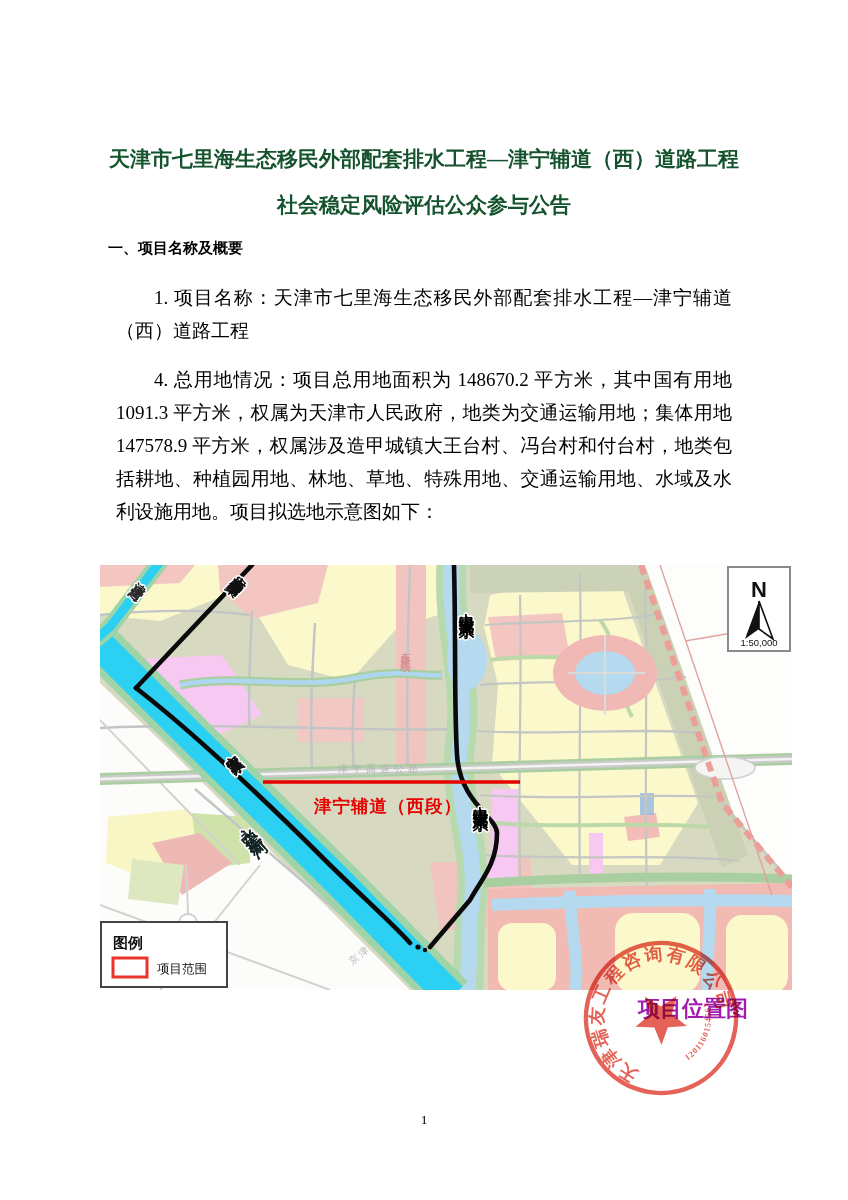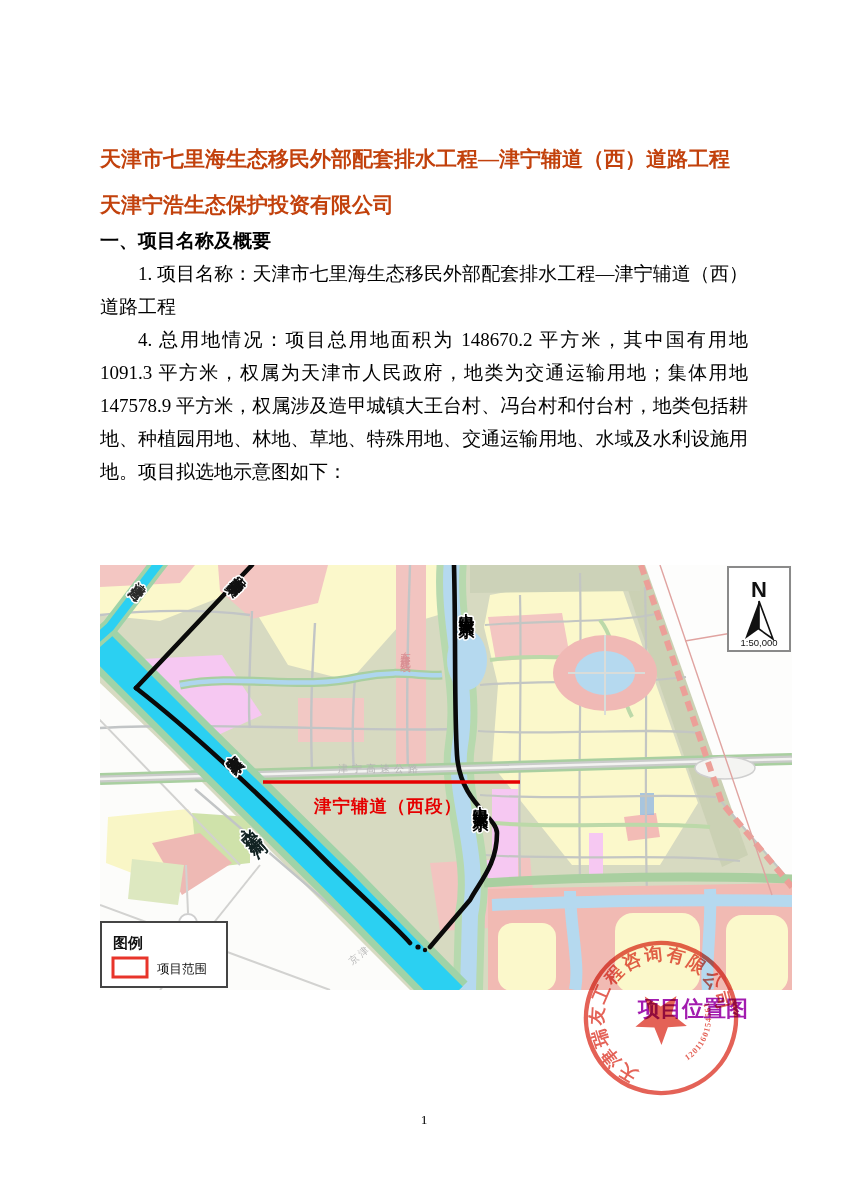--- a/index.html
+++ b/index.html
@@ -3,26 +3,26 @@
 <meta charset="utf-8">
 <style>
   html,body{margin:0;padding:0;background:#9a9a9a;}
   .page{
     position:relative;width:848px;height:1200px;margin:0 auto;
     background:#ffffff;overflow:hidden;
     font-family:"Liberation Serif","DejaVu Serif",serif;color:#111;
   }
   .doc-title{
     position:absolute;left:100px;top:136px;width:648px;
-    text-align:left;font-weight:bold;font-size:21px;line-height:46px;color:#c2410c;
+    text-align:center;font-weight:bold;font-size:21px;line-height:46px;color:#14532d;
   }
   .doc-body{position:absolute;left:100px;top:224px;width:648px;}
-  .sec-heading{font-weight:bold;font-size:19px;line-height:33px;margin:0;color:#000;}
+  .sec-heading{font-weight:bold;font-size:15px;line-height:33px;margin:8px;color:#000;}
   .para{
-    font-size:19px;line-height:33px;margin:0;text-indent:2em;
+    font-size:19px;line-height:33px;margin:16px;text-indent:2em;
     text-align:justify;text-justify:inter-ideograph;color:#000;
   }
   .map-wrap{position:absolute;left:100px;top:565px;width:692px;height:425px;}
   .map-wrap svg{display:block;}
   .map-caption{
     position:absolute;left:100px;top:994px;width:648px;text-align:right;
     font-weight:bold;font-size:22px;color:#a21caf;
   }
   .page-number{
     position:absolute;left:0;top:1112px;width:848px;text-align:center;
@@ -38,21 +38,21 @@
   .vtext{writing-mode:vertical-rl;text-orientation:upright;}
   .sealtxt{font-family:"Liberation Serif","DejaVu Serif",serif;font-weight:bold;}
 </style>
 </head>
 <body>
 
 <div class="page">
 
   <div class="doc-title">
     <div>天津市七里海生态移民外部配套排水工程—津宁辅道（西）道路工程</div>
-    <div>天津宁浩生态保护投资有限公司</div>
+    <div>社会稳定风险评估公众参与公告</div>
   </div>
 
   <div class="doc-body">
     <p class="sec-heading">一、项目名称及概要</p>
     <p class="para">1. 项目名称：天津市七里海生态移民外部配套排水工程—津宁辅道（西）道路工程</p>
     <p class="para">4. 总用地情况：项目总用地面积为 148670.2 平方米，其中国有用地 1091.3 平方米，权属为天津市人民政府，地类为交通运输用地；集体用地 147578.9 平方米，权属涉及造甲城镇大王台村、冯台村和付台村，地类包括耕地、种植园用地、林地、草地、特殊用地、交通运输用地、水域及水利设施用地。项目拟选地示意图如下：</p>
   </div>
 
   <div class="map-wrap">
     <svg width="692" height="425" viewBox="0 0 692 425" xmlns="http://www.w3.org/2000/svg">

